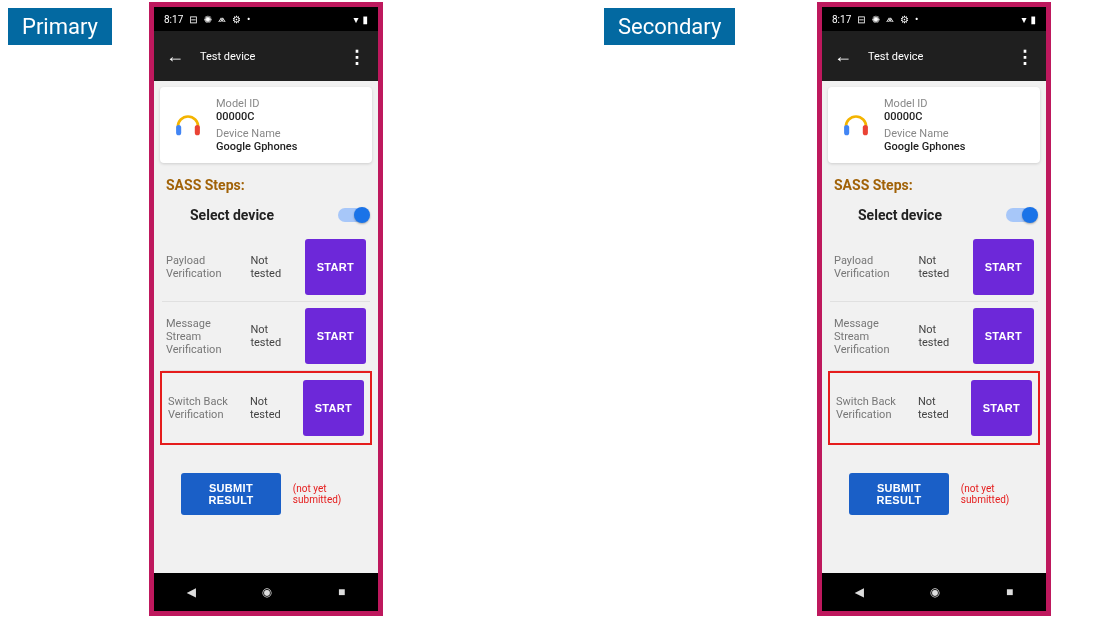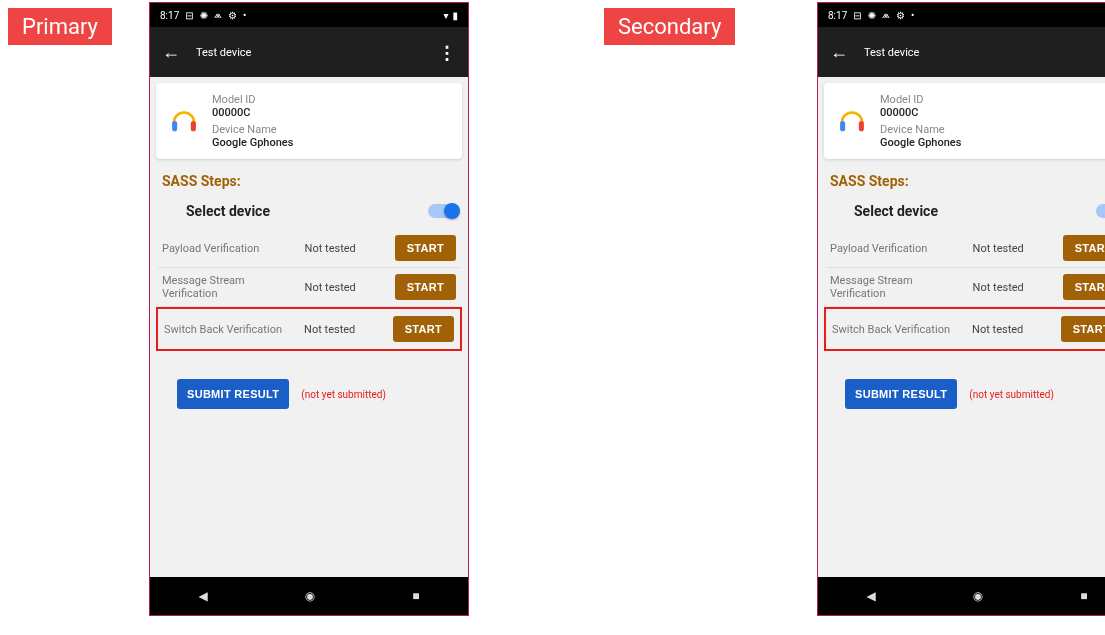--- a/index.html
+++ b/index.html
@@ -6,37 +6,37 @@
   body {
     width: 1105px;
     height: 635px;
     font-family: Roboto, Arial, sans-serif;
     background: #fff;
     position: relative;
     overflow: hidden;
   }
   .label-tag {
     position: absolute;
-    background: #ef4444;
+    background: #0369a1;
     color: #fff;
     font-size: 22px;
     font-weight: 400;
     padding: 6px 14px;
     top: 8px;
   }
   .label-primary { left: 8px; }
   .label-secondary { left: 604px; }
 
   .phone {
     position: absolute;
     top: 2px;
-    width: 320px;
+    width: 234px;
     height: 614px;
     background: #f1f1f1;
-    border: 1px solid #be185d;
+    border: 5px solid #be185d;
     display: flex;
     flex-direction: column;
     overflow: hidden;
   }
   .phone.primary { left: 149px; }
   .phone.secondary { left: 817px; }
 
   .status-bar {
     height: 24px;
     background: #000;
@@ -130,26 +130,26 @@
     padding: 6px 4px;
     border-bottom: 1px solid #e0e0e0;
     font-size: 11px;
     color: #777;
     gap: 6px;
   }
   .test-row:last-child { border-bottom: none; }
   .test-name { flex: 1.3; }
   .test-status { flex: 0.8; color: #444; }
   .start-btn {
-    background: #a16207;
+    background: #6d28d9;
     color: #fff;
     border: none;
     font-size: 11px;
     font-weight: 600;
-    padding: 7px 12px;
+    padding: 22px 12px;
     border-radius: 3px;
     letter-spacing: 0.3px;
   }
 
   .highlight-box {
     border: 2px solid #e51c1c;
     margin: 0 -2px;
     padding: 0;
   }
   .highlight-box .test-row { padding: 7px 6px; }

